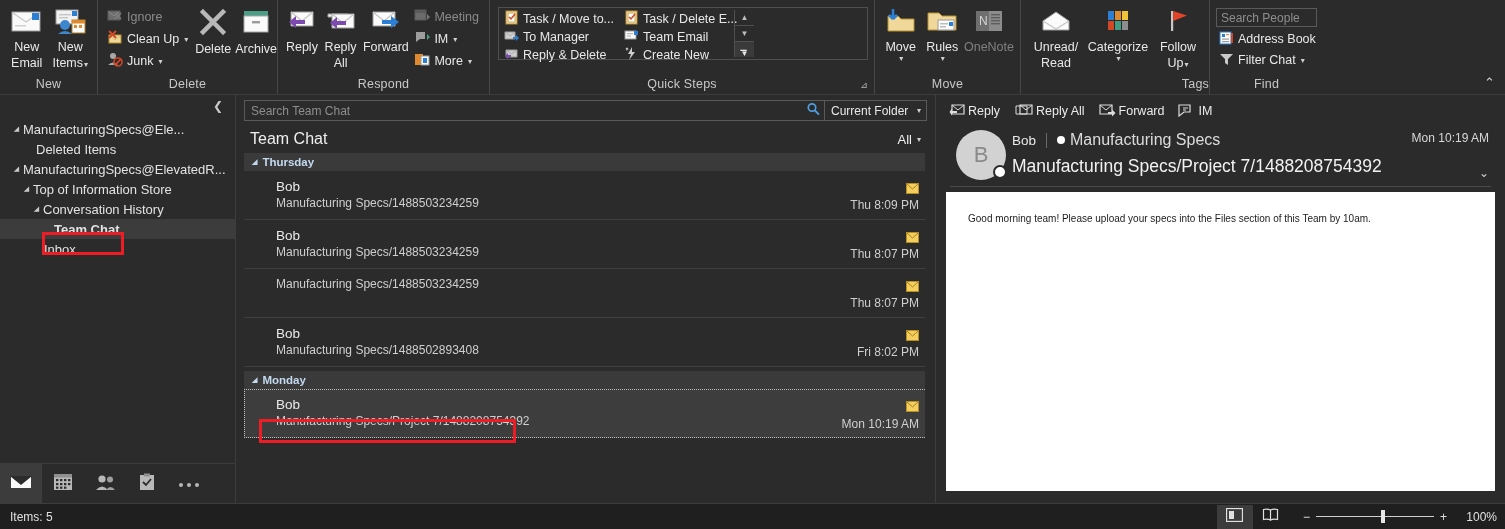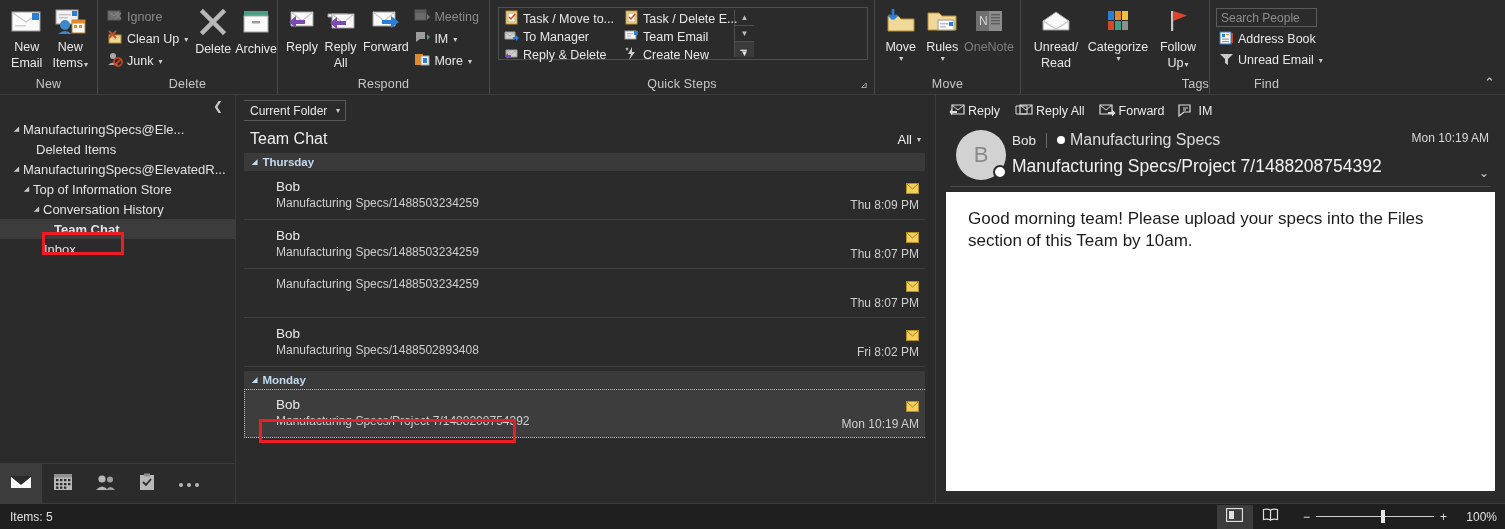--- a/index.html
+++ b/index.html
@@ -135,21 +135,21 @@
   .hm-line1 { display: flex; align-items: center; gap: 10px; font-size: 13.5px; color: #e9e9e9; }
   .hm-sep { width: 1px; height: 15px; background: #6a6a6a; }
   .hm-recip { display: flex; align-items: center; gap: 5px; font-size: 16px; color: #dcdcdc; }
   .hm-recip .dot { width: 8px; height: 8px; border-radius: 50%; background: #fff; }
   .hm-time { position: absolute; right: 2px; top: 4px; font-size: 12px; color: #d8d8d8; }
   .hm-subject { font-size: 17.5px; color: #f2f2f2; margin-top: 7px; }
   .hm-expand { position: absolute; right: 2px; bottom: 0px; font-size: 12px; color: #cfcfcf; }
   .read-sep { height: 1px; background: #4a4a4a; margin: 0 14px; }
   .read-body {
     flex: 1; margin: 5px 10px 12px 10px; background: #ffffff; color: #1c1c1c;
-    padding: 16px 22px; font-size: 17px; line-height: 22px; overflow: hidden;
+    padding: 16px 22px; font-size: 10px; line-height: 22px; overflow: hidden;
   }
 
   
   .statusbar {
     height: 26px; flex: 0 0 26px; background: #1f1f1f;
     display: flex; align-items: center; justify-content: space-between;
     border-top: 1px solid #3c3c3c; padding: 0 8px 0 10px;
   }
   .status-left { font-size: 12px; color: #e0e0e0; }
   .status-right { display: flex; align-items: center; gap: 0; }
@@ -509,21 +509,21 @@
                   <rect x="3" y="7.5" width="7" height="1.2" fill="#9a9a9a"></rect>
                   <rect x="3" y="10" width="7" height="1.2" fill="#9a9a9a"></rect>
                   <rect x="12" y="2" width="2" height="10" fill="#d24726"></rect>
                 </svg></span>
             <span>Address Book</span>
           </div>
           <div class="smallrow" style="height:18px;">
             <span class="ico"><svg width="15" height="14" viewBox="0 0 15 14">
                   <path d="M1 2 h13 l-5 5 v6 l-3 -2 v-4z" fill="#c9c9c9"></path>
                 </svg></span>
-            <span>Unread Email</span>
+            <span>Filter Chat</span>
             <span class="caret">▾</span>
           </div>
         </div>
       </div>
       <div class="rgroup-title">Find</div>
     </div>
 
     <div style="flex:1;position:relative;">
       <span style="position:absolute;right:10px;bottom:4px;font-size:13px;color:#cfcfcf;">⌃</span>
     </div>
@@ -609,20 +609,27 @@
                 <circle cx="4" cy="4" r="2" fill="#b8b8b8"></circle>
                 <circle cx="12" cy="4" r="2" fill="#b8b8b8"></circle>
                 <circle cx="20" cy="4" r="2" fill="#b8b8b8"></circle>
               </svg></span>
         </div>
       </div>
     </div>
 
     <div class="listpane">
       <div class="search-bar">
+        <div class="search-box">
+          <span class="ph">Search Team Chat</span>
+          <span><svg width="14" height="14" viewBox="0 0 14 14">
+                <circle cx="6" cy="5.5" r="3.7" fill="none" stroke="#4f9fe0" stroke-width="1.7"></circle>
+                <path d="M8.8 8.4 L13 12.6" stroke="#4f9fe0" stroke-width="2"></path>
+              </svg></span>
+        </div>
         <div class="scope-box">
           <span>Current Folder</span>
           <span class="caret">▾</span>
         </div>
       </div>
 
       <div class="list-title-row">
         <span class="list-title">Team Chat</span>
         <span class="list-filter">
           <span>All</span>

